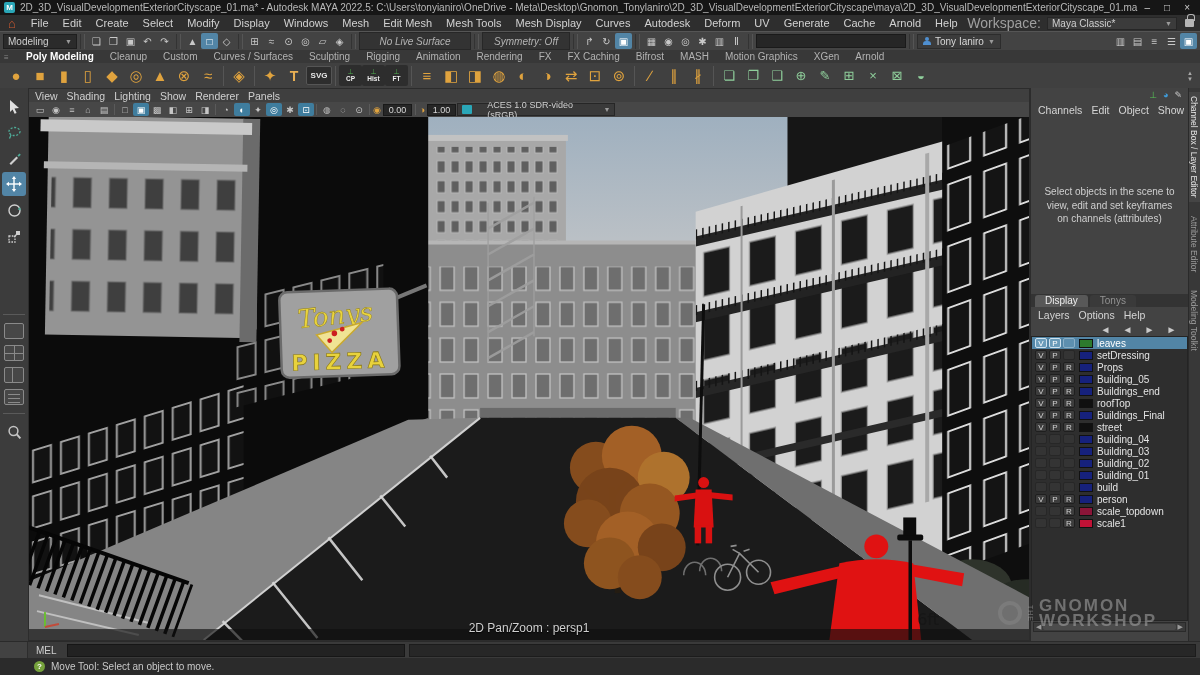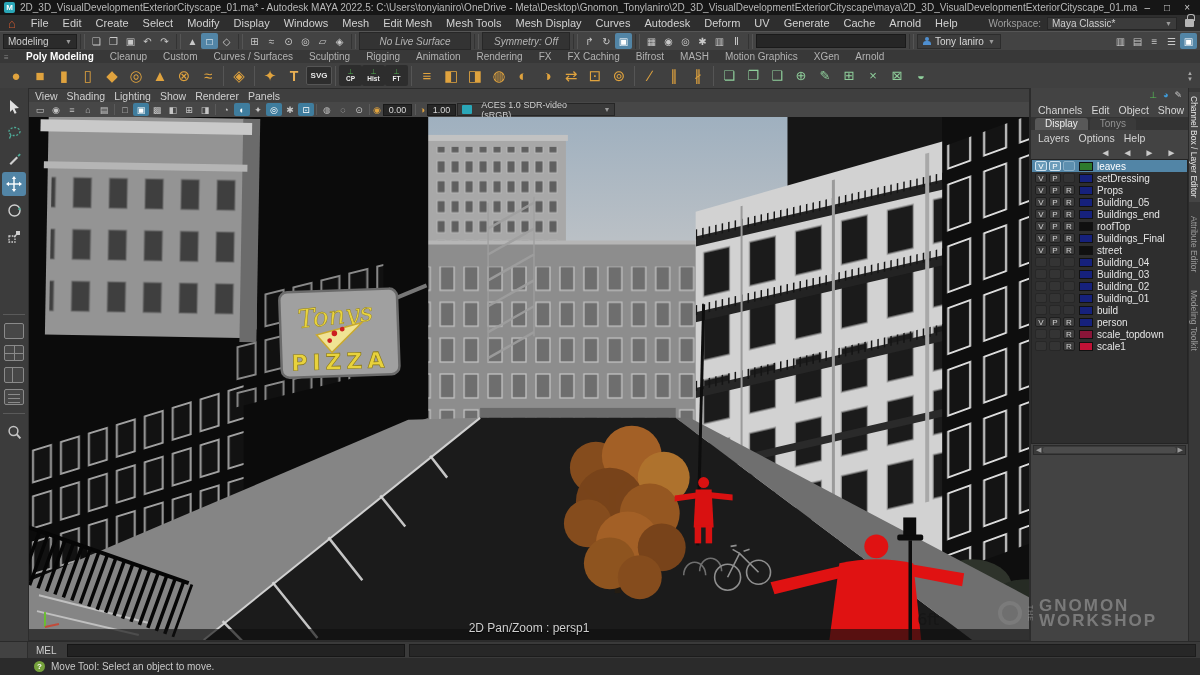--- a/index.html
+++ b/index.html
@@ -15,21 +15,21 @@
     display:flex; align-items:center; justify-content:center; border-radius:2px; }
   .title-text { font-size:10px; color:#b9b9b9; white-space:nowrap; overflow:hidden; flex:1; }
   .win-btns { display:flex; gap:14px; padding-right:6px; }
   .win-btn { font-size:10px; color:#cfcfcf; line-height:10px; cursor:default; }
   
   .menubar { height:16px; background:#2e2e2e; display:flex; align-items:center; font-size:11px; color:#d2d2d2; }
   .home-icon { color:#d05a30; font-size:13px; padding:0 8px; }
   .menu-items { display:flex; }
   .menu-item { padding:0 7px; white-space:nowrap; }
   .mb-right { margin-left:auto; display:flex; align-items:center; gap:6px; padding-right:6px; }
-  .ws-label { color:#9f9f9f; font-size:10px; }
+  .ws-label { color:#9f9f9f; font-size:14px; }
   .ws-select { background:#3b3b3b; border:1px solid #262626; font-size:10px; color:#cfcfcf;
     padding:0 4px; height:13px; width:130px; display:flex; align-items:center; justify-content:space-between; }
   .lock { width:9px; height:8px; background:#b5b5b5; border-radius:1px; position:relative; margin-left:2px; }
   .lock:before { content:""; position:absolute; top:-5px; left:1.5px; width:6px; height:6px;
     border:1.5px solid #b5b5b5; border-bottom:none; border-radius:3px 3px 0 0; }
   
   .statusline { height:19px; background:#434343; border-top:1px solid #555; display:flex; align-items:center; padding:0 3px; }
   .menuset { width:74px; height:15px; background:#2b2b2b; border:1px solid #1e1e1e; font-size:10px;
     display:flex; align-items:center; justify-content:space-between; padding:0 4px; color:#d0d0d0; }
   .caret { font-size:7px; color:#9a9a9a; }
@@ -81,21 +81,21 @@
   .viewport { flex:1; display:flex; flex-direction:column; background:#b91c1c; border:1px solid #2c2c2c; position:relative; }
   .vp-menu { height:13px; background:#3f3f3f; display:flex; align-items:center; font-size:10.5px; color:#d0d0d0; padding-left:6px; }
   .vp-menu .menu-item { padding:0 9px 0 0; }
   .vp-toolbar { height:15px; background:#474747; display:flex; align-items:center; padding:0 3px; gap:1px; }
   .vp-icon { width:16px; height:13px; font-size:9px; color:#c6c6c6; display:flex; align-items:center; justify-content:center; border-radius:2px; flex:none; }
   .vp-icon.active { background:#3f7d9e; color:#fff; }
   .vp-sep { width:1px; height:11px; background:#2e2e2e; border-right:1px solid #5a5a5a; margin:0 2px; flex:none; }
   .vp-field { display:flex; align-items:center; gap:2px; flex:none; }
   .vp-field .dot { color:#e0a33e; font-size:9px; }
   .vp-field .val { background:#262626; border:1px solid #191919; color:#d8d8d8; font-size:9px; padding:0 5px; height:12px; display:flex; align-items:center; }
-  .aces { display:flex; align-items:center; gap:6px; background:#3a3a3a; border:1px solid #262626; height:13px;
+  .aces { display:flex; align-items:center; gap:12px; background:#3a3a3a; border:1px solid #262626; height:13px;
     padding:0 4px; font-size:9px; color:#cfcfcf; width:158px; justify-content:space-between; flex:none; }
   .aces .sw { width:10px; height:9px; background:#2aa7b8; border-radius:1px; }
   .vp-scene { flex:1; position:relative; overflow:hidden; }
   .vp-scene svg.scene { position:absolute; inset:0; width:100%; height:100%; }
   .vp-overlay { position:absolute; bottom:5px; left:50%; transform:translateX(-50%); font-size:12px; color:#cfcfcf; text-shadow:0 1px 1px #000; }
   
   .rightpanel { width:158px; background:#434343; display:flex; flex-direction:column; border-left:1px solid #2c2c2c; position:relative; }
   .cb-icons { height:14px; display:flex; justify-content:flex-end; gap:6px; padding:2px 6px 0; font-size:9px; }
   .cb-icons .axis { color:#57c457; }
   .cb-icons .blue { color:#3f9bd8; }
@@ -659,20 +659,21 @@
           <span class="axis">⊥</span>
           <span class="blue">◕</span>
           <span>✎</span>
         </div>
       <div class="cb-menu">
           <div class="menu-item">Channels</div>
           <div class="menu-item">Edit</div>
           <div class="menu-item">Object</div>
           <div class="menu-item">Show</div>
         </div>
+      <div class="cb-empty">Select objects in the scene to view, edit and set keyframes on channels (attributes)</div>
 
       <div class="le-tabs">
         <div class="le-tab active">Display</div>
         <div class="le-tab inactive">Tonys</div>
       </div>
       <div class="le-menu">
           <div class="menu-item">Layers</div>
           <div class="menu-item">Options</div>
           <div class="menu-item">Help</div>
         </div>

